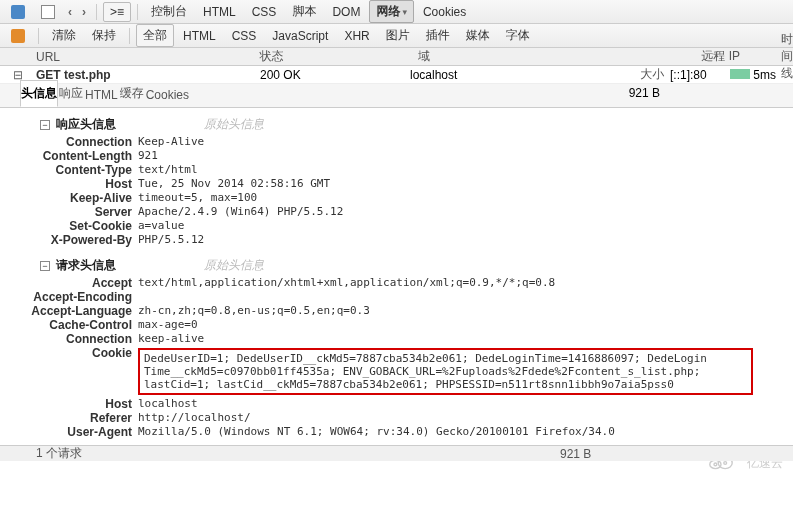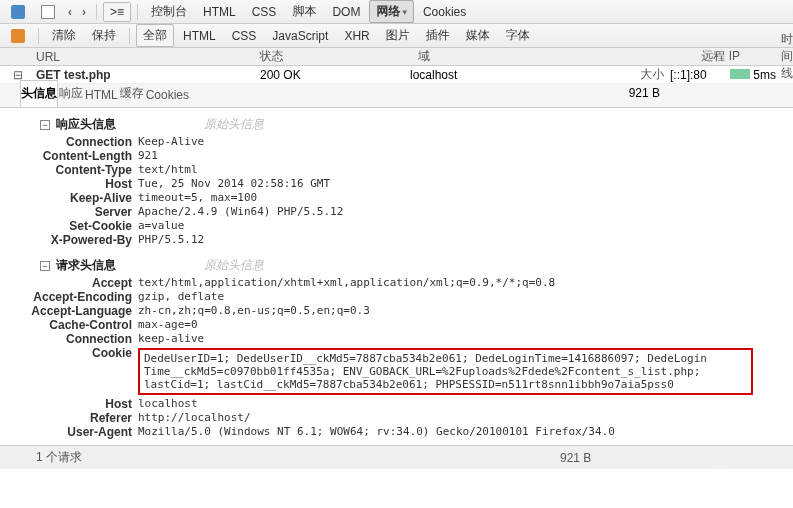--- a/index.html
+++ b/index.html
@@ -31,21 +31,21 @@
 .tab.act { background: #fff; border: 1px solid #ccc; border-bottom: 1px solid #fff; color: #000; font-weight: bold; }
 .pane { padding: 6px 0 6px 0; }
 .sect-h { display: flex; align-items: center; padding: 2px 0 2px 40px; color: #333; }
 .sect-h .box { width: 10px; height: 10px; border: 1px solid #888; margin-right: 6px; text-align: center; line-height: 8px; font-size: 9px; cursor: pointer; }
 .sect-h .ttl { font-weight: bold; color: #222; }
 .sect-h .raw { margin-left: 88px; color: #bbb; font-style: italic; }
 .kv { display: flex; padding: 0 0 0 0; }
 .kv .k { width: 138px; text-align: right; padding-right: 6px; font-weight: bold; color: #333; font-family: "Segoe UI", sans-serif; }
 .kv .v { flex: 1; color: #333; font-family: Consolas, monospace; font-size: 11px; word-break: break-all; padding-right: 40px; }
 .cookie-hl { border: 2px solid #d40000; padding: 2px 4px; margin: 2px 40px 2px 0; }
-.btm { position: relative; height: 24px; background: #f0f0f0; border-top: 1px solid #ccc; display: flex; align-items: center; color: #555; padding-left: 36px; }
+.btm { position: relative; height: 16px; background: #f0f0f0; border-top: 1px solid #ccc; display: flex; align-items: center; color: #555; padding-left: 36px; }
 .btm .r { position: absolute; left: 560px; }
 .wm { position: absolute; right: 10px; bottom: 36px; color: #ccc; font-size: 16px; display: flex; align-items: center; gap: 12px; pointer-events: none; }
 .wm svg { width: 28px; height: 18px; }
 </style>
 </head>
 <body>
 
 <div class="toolbar1">
   <span class="tbtn">
       <span class="ico-bug"></span>
@@ -160,21 +160,20 @@
     <span class="box">−</span>
     <span class="ttl">请求头信息</span>
     <span class="raw">原始头信息</span>
   </div>
   <div class="kv">
       <div class="k">Accept</div>
       <div class="v">text/html,application/xhtml+xml,application/xml;q=0.9,*/*;q=0.8</div>
     </div>
   <div class="kv">
       <div class="k">Accept-Encoding</div>
-      <div class="v">gzip, deflate</div>
     </div>
   <div class="kv">
       <div class="k">Accept-Language</div>
       <div class="v">zh-cn,zh;q=0.8,en-us;q=0.5,en;q=0.3</div>
     </div>
   <div class="kv">
       <div class="k">Cache-Control</div>
       <div class="v">max-age=0</div>
     </div>
   <div class="kv">

